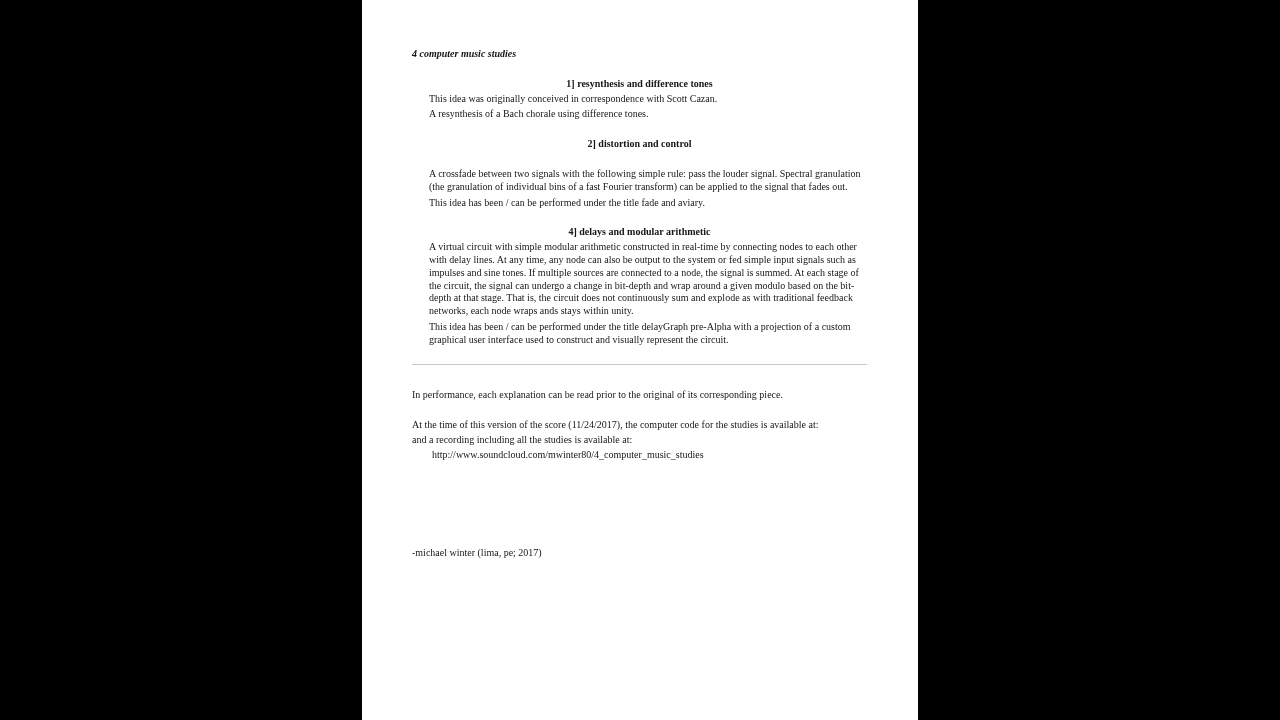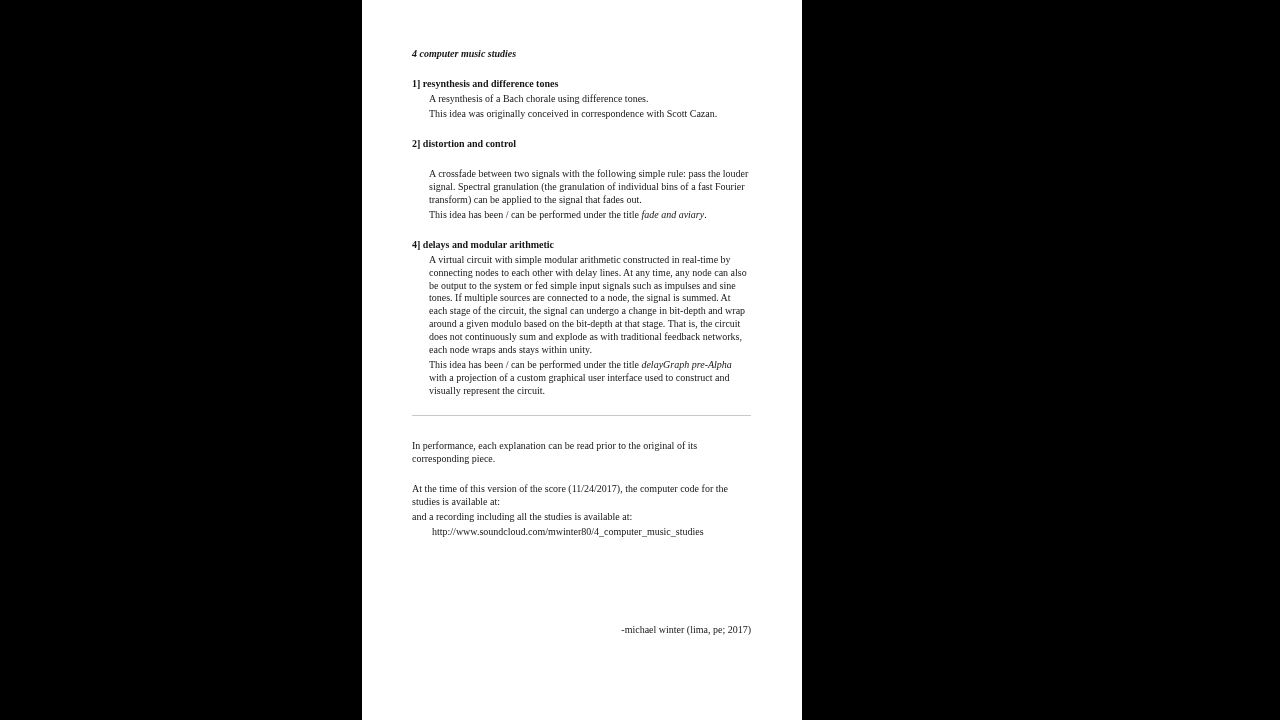--- a/index.html
+++ b/index.html
@@ -5,64 +5,64 @@
   html, body { margin: 0; padding: 0; }
   body {
     width: 1280px; height: 720px;
     background: #000;
     overflow: hidden;
     font-family: "Liberation Serif", serif;
   }
   .stage { position: relative; width: 1280px; height: 720px; background: #000; }
   .page {
     position: absolute; left: 362px; top: 0;
-    width: 440px; height: 720px;
+    width: 556px; height: 720px;
     background: #ffffff;
     box-sizing: border-box;
   }
   .content {
     box-sizing: border-box;
     padding: 48px 51px 0 50px;
     font-size: 10px;
     line-height: 12.8px;
     color: #161616;
   }
   .doc-title {
     font-weight: bold;
     font-style: italic;
     margin: 0 0 17px 0;
   }
   .section { margin: 0 0 17px 0; }
-  .section-heading { font-weight: bold; margin: 0 0 2px 0; }
+  .section-heading { font-weight: bold; margin: 0 0 2px 0; text-align: center; }
   .para { margin: 0 0 3px 17px; }
-  .para .it { font-style: italic; }
+  .para .it { }
   .divider {
     border: none; height: 0;
     border-top: 1px solid #c9c9c9;
     margin: 8px 0 0 0;
   }
   .note { margin: 24px 0 0 0; }
   .avail-intro { margin: 18px 0 0 0; }
   .url { margin: 2px 0 0 20px; }
   .avail-line2 { margin: 2px 0 0 0; }
-  .signature { text-align: right; margin: 85px 0 0 0; }
+  .signature { margin: 85px 0 0 0; }
 </style>
 </head>
 <body>
 
 <div class="stage">
   <div class="page">
     <div class="content">
       <div class="doc-title">4 computer music studies</div>
 
       <div id="sections">
           <div class="section">
             <div class="section-heading">1] resynthesis and difference tones</div>
+            <div class="para"><span>This idea was originally conceived in correspondence with Scott Cazan.</span></div>
             <div class="para"><span>A resynthesis of a Bach chorale using difference tones.</span></div>
-            <div class="para"><span>This idea was originally conceived in correspondence with Scott Cazan.</span></div>
           </div>
           <div class="section">
             <div class="section-heading">2] distortion and control</div>
           </div>
           <div class="section">
             <div class="para"><span>A crossfade between two signals with the following simple rule: pass the louder signal. Spectral granulation (the granulation of individual bins of a fast Fourier transform) can be applied to the signal that fades out.</span></div>
             <div class="para"><span>This idea has been / can be performed under the title </span><span class="it">fade and aviary</span><span>.</span></div>
           </div>
           <div class="section">
             <div class="section-heading">4] delays and modular arithmetic</div>

